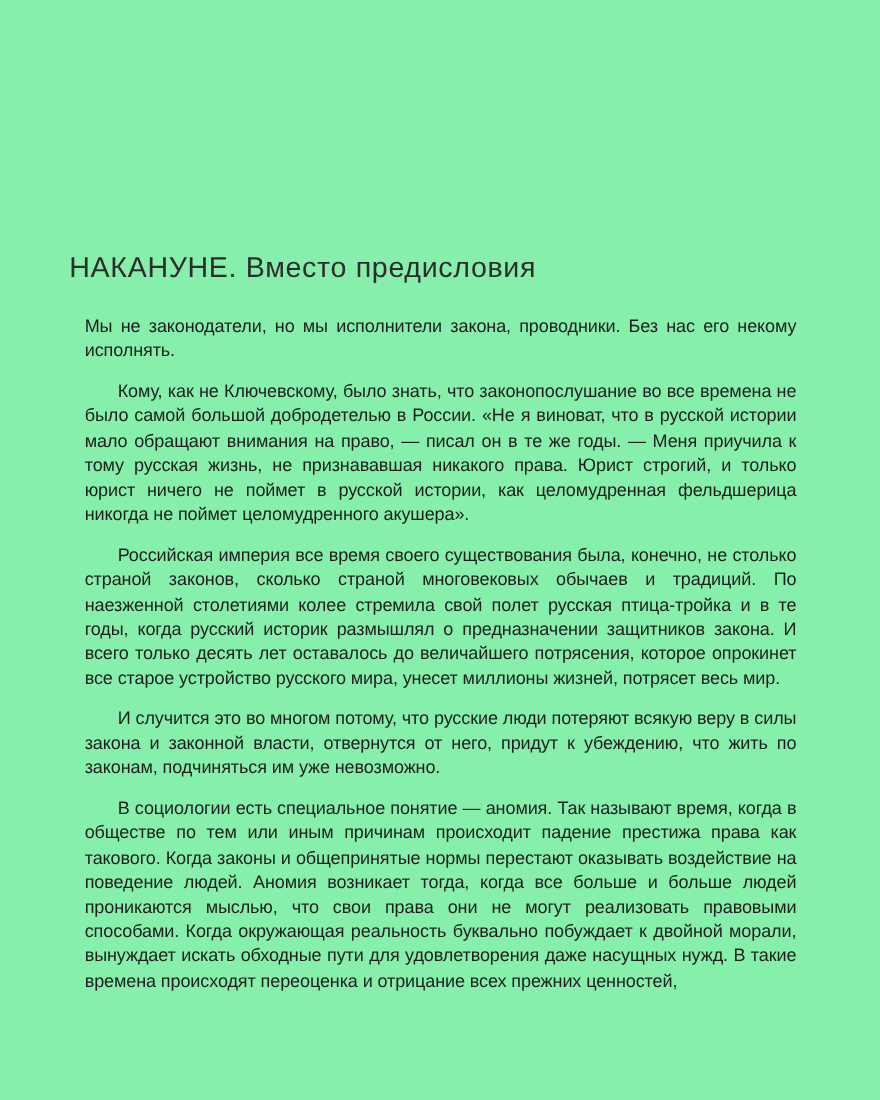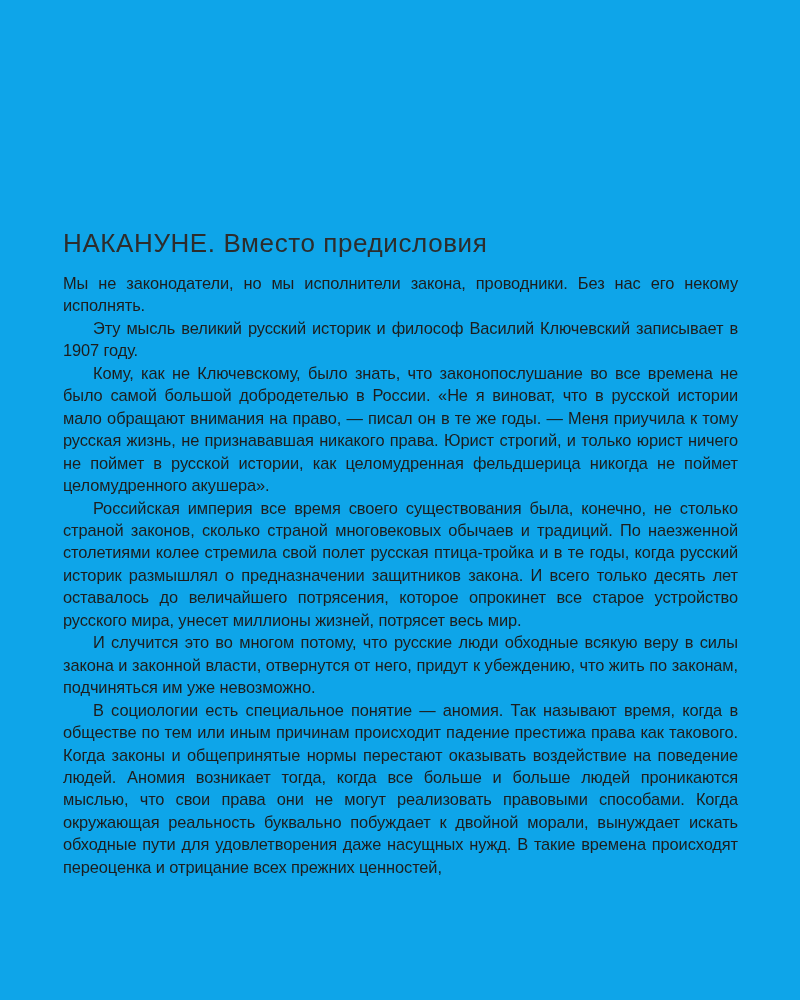--- a/index.html
+++ b/index.html
@@ -4,21 +4,21 @@
 <style>
   html, body {
     margin: 0;
     padding: 0;
     background: #ffffff;
   }
   .page {
     position: relative;
     width: 800px;
     height: 1000px;
-    background: #0ea5e9;
+    background: #86efac;
     overflow: hidden;
     font-family: "Liberation Sans", sans-serif;
   }
   .chapter-title {
     position: absolute;
     left: 63px;
     top: 228px;
     width: 680px;
     margin: 0;
     font-family: "Liberation Sans", sans-serif;
@@ -33,21 +33,21 @@
     top: 272px;
     width: 675px;
     font-family: "Liberation Sans", sans-serif;
     font-size: 16.4px;
     line-height: 22.45px;
     color: #1d1d1d;
     text-align: justify;
     letter-spacing: -0.1px;
   }
   .body-text p {
-    margin: 0;
+    margin: 14px;
   }
   .body-text p.indent {
     text-indent: 30px;
   }
   .page-footer {
     position: absolute;
     top: 905px;
     left: 63px;
     width: 637px;
     text-align: right;
@@ -72,21 +72,20 @@
 </style>
 </head>
 <body>
 
 <div class="page">
 
   <h1 class="chapter-title">НАКАНУНЕ. Вместо предисловия</h1>
 
   <div class="body-text">
     <p>Мы не законодатели, но мы исполнители закона, проводники. Без нас его некому исполнять.</p>
-    <p class="indent">Эту мысль великий русский историк и философ Василий Ключевский записывает в 1907 году.</p>
     <p class="indent">Кому, как не Ключевскому, было знать, что законопослушание во все времена не было самой большой добродетелью в России. «Не я виноват, что в русской истории мало обращают внимания на право, — писал он в те же годы. — Меня приучила к тому русская жизнь, не признававшая никакого права. Юрист строгий, и только юрист ничего не поймет в русской истории, как целомудренная фельдшерица никогда не поймет целомудренного акушера».</p>
     <p class="indent">Российская империя все время своего существования была, конечно, не столько страной законов, сколько страной многовековых обычаев и традиций. По наезженной столетиями колее стремила свой полет русская птица-тройка и в те годы, когда русский историк размышлял о предназначении защитников закона. И всего только десять лет оставалось до величайшего потрясения, которое опрокинет все старое устройство русского мира, унесет миллионы жизней, потрясет весь мир.</p>
-    <p class="indent">И случится это во многом потому, что русские люди обходные всякую веру в силы закона и законной власти, отвернутся от него, придут к убеждению, что жить по законам, подчиняться им уже невозможно.</p>
+    <p class="indent">И случится это во многом потому, что русские люди потеряют всякую веру в силы закона и законной власти, отвернутся от него, придут к убеждению, что жить по законам, подчиняться им уже невозможно.</p>
     <p class="indent">В социологии есть специальное понятие — аномия. Так называют время, когда в обществе по тем или иным причинам происходит падение престижа права как такового. Когда законы и общепринятые нормы перестают оказывать воздействие на поведение людей. Аномия возникает тогда, когда все больше и больше людей проникаются мыслью, что свои права они не могут реализовать правовыми способами. Когда окружающая реальность буквально побуждает к двойной морали, вынуждает искать обходные пути для удовлетворения даже насущных нужд. В такие времена происходят переоценка и отрицание всех прежних ценностей,</p>
   </div>
 
 
 </div>
 
 </body></html>

